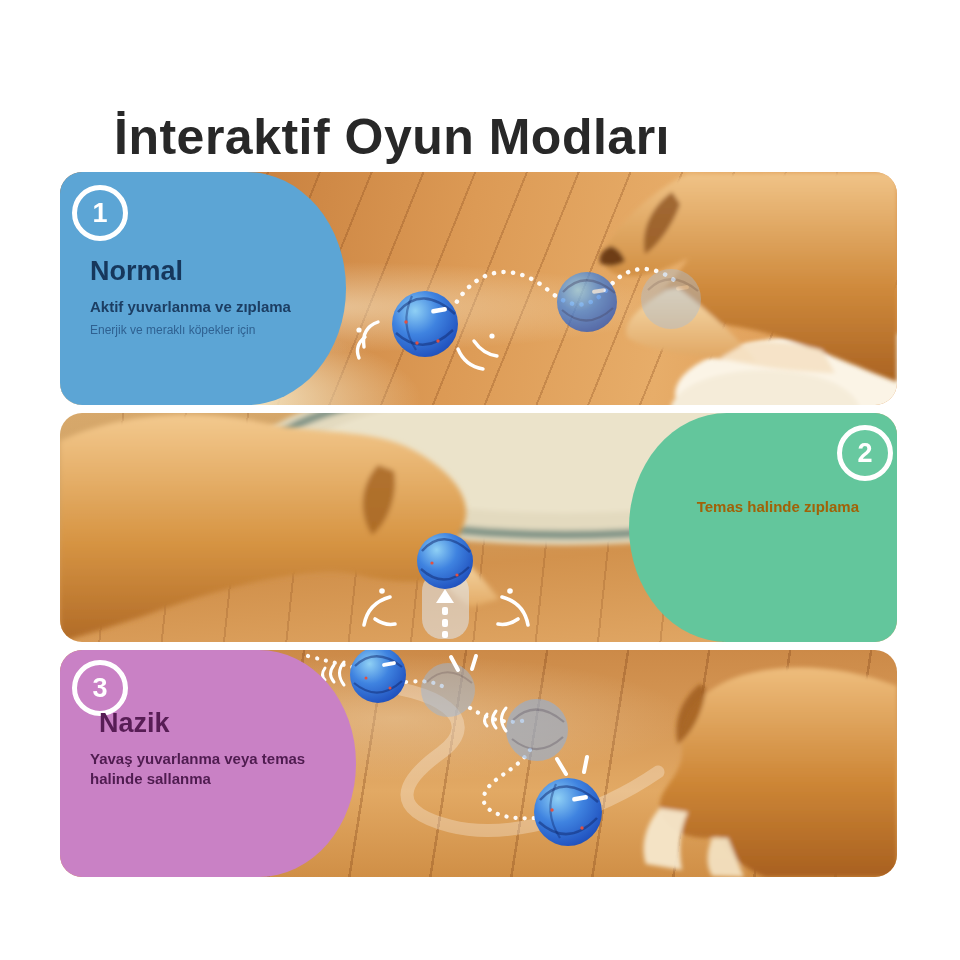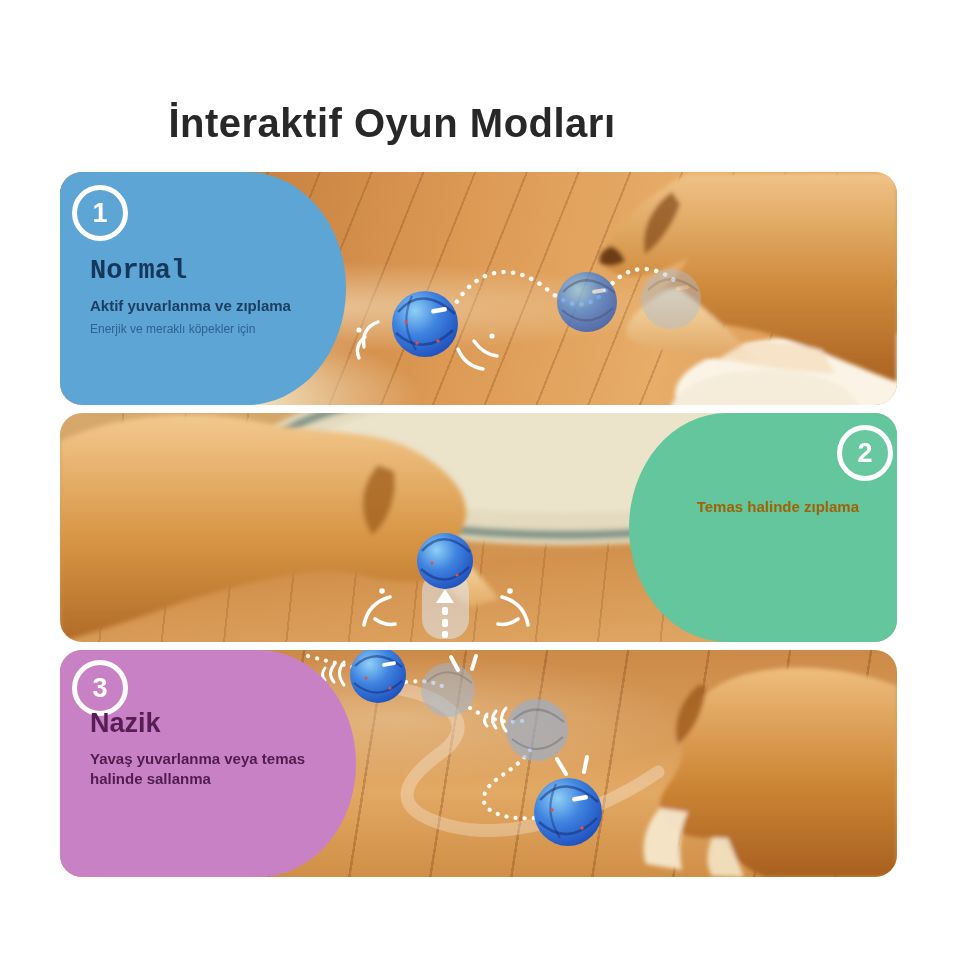--- a/index.html
+++ b/index.html
@@ -2,21 +2,21 @@
 <html><head>
 <meta charset="utf-8">
 <style>
   html,body{margin:0;padding:0;}
   body{
     width:960px;height:960px;position:relative;background:#ffffff;
     font-family:"Liberation Sans", sans-serif; overflow:hidden;
   }
   .page-title{
     position:absolute; top:74px; left:0; width:784px; text-align:center;
-    font-size:40px; font-weight:800; color:#282828; letter-spacing:.5px;
+    font-size:50px; font-weight:800; color:#282828; letter-spacing:.5px;
   }
   .panel{
     position:absolute; left:60px; width:837px; border-radius:22px; overflow:hidden;
   }
   .panel-1{top:172px;height:233px;}
   .panel-2{top:413px;height:229px;}
   .panel-3{top:650px;height:227px;}
   .photo{position:absolute;inset:0;z-index:0;}
   .photo svg{position:absolute;inset:0;width:100%;height:100%;display:block;}
   .p1photo{background:
@@ -43,23 +43,23 @@
     display:flex;align-items:center;justify-content:center;
   }
   .panel-1 .badge{left:12px;top:13px;background:#5ca5d5;}
   .panel-2 .badge{right:4px;top:12px;background:#68c9a0;}
   .panel-3 .badge{left:12px;top:10px;background:#c981c5;}
   .mode-text{position:absolute;z-index:5;}
   .panel-1 .mode-text{left:30px;top:84px;}
   .panel-2 .mode-text{right:38px;top:84px;text-align:right;}
   .panel-3 .mode-text{left:30px;top:58px;max-width:260px;}
   .mode-name{font-size:27px;font-weight:800;margin:0 0 10px 0;}
-  .panel-1 .mode-name{color:#16375c;font-family:Liberation Mono, monospace;}
+  .panel-1 .mode-name{color:#16375c;}
   .panel-2 .mode-name{color:#0f5a40;}
-  .panel-3 .mode-name{color:#571d55;}
+  .panel-3 .mode-name{color:#571d55;margin-left:9px;}
   .mode-feature{font-size:15px;font-weight:700;margin:0 0 5px 0;line-height:1.35;}
   .panel-1 .mode-feature{color:#1c3e63;}
   .panel-2 .mode-feature{color:#a16207;text-align:right;}
   .panel-3 .mode-feature{color:#4f1c50;}
   .mode-audience{font-size:12px;font-weight:400;margin:0;line-height:1.35;}
   .panel-1 .mode-audience{color:#2f6191;}
   .panel-2 .mode-audience{color:#2f7d60;}
   .panel-3 .mode-audience{color:#7e4b86;}
 </style>
 </head>

